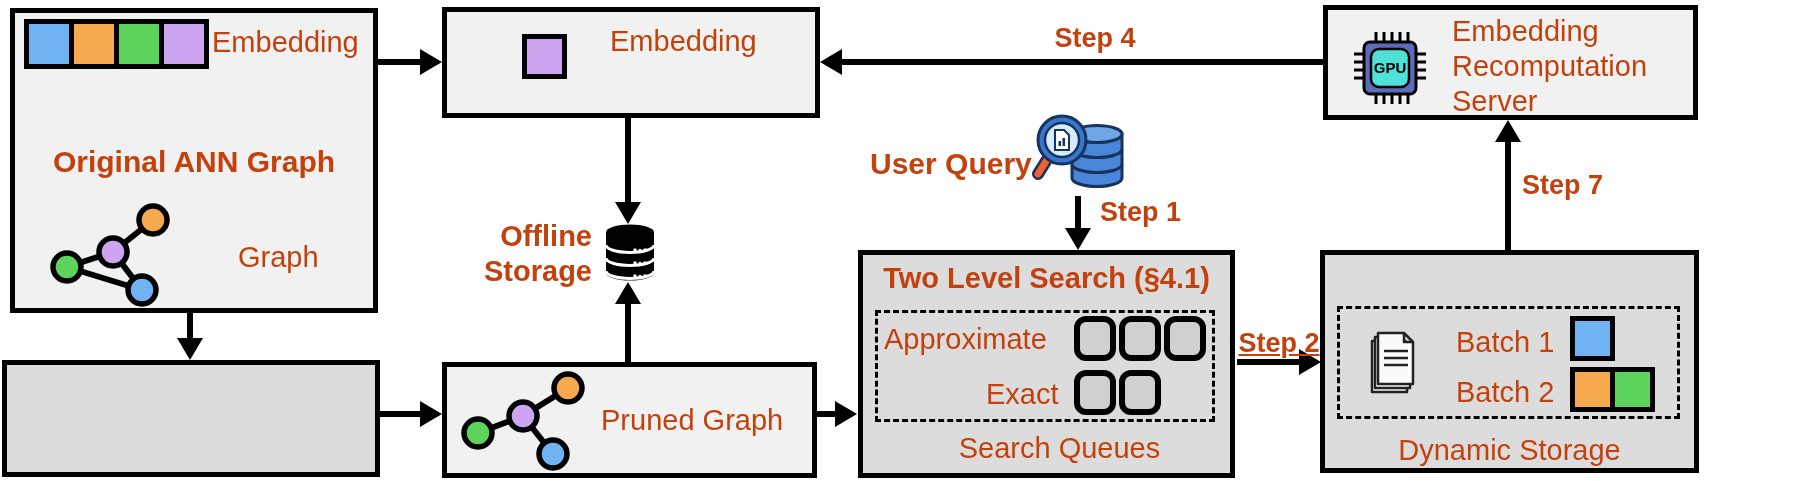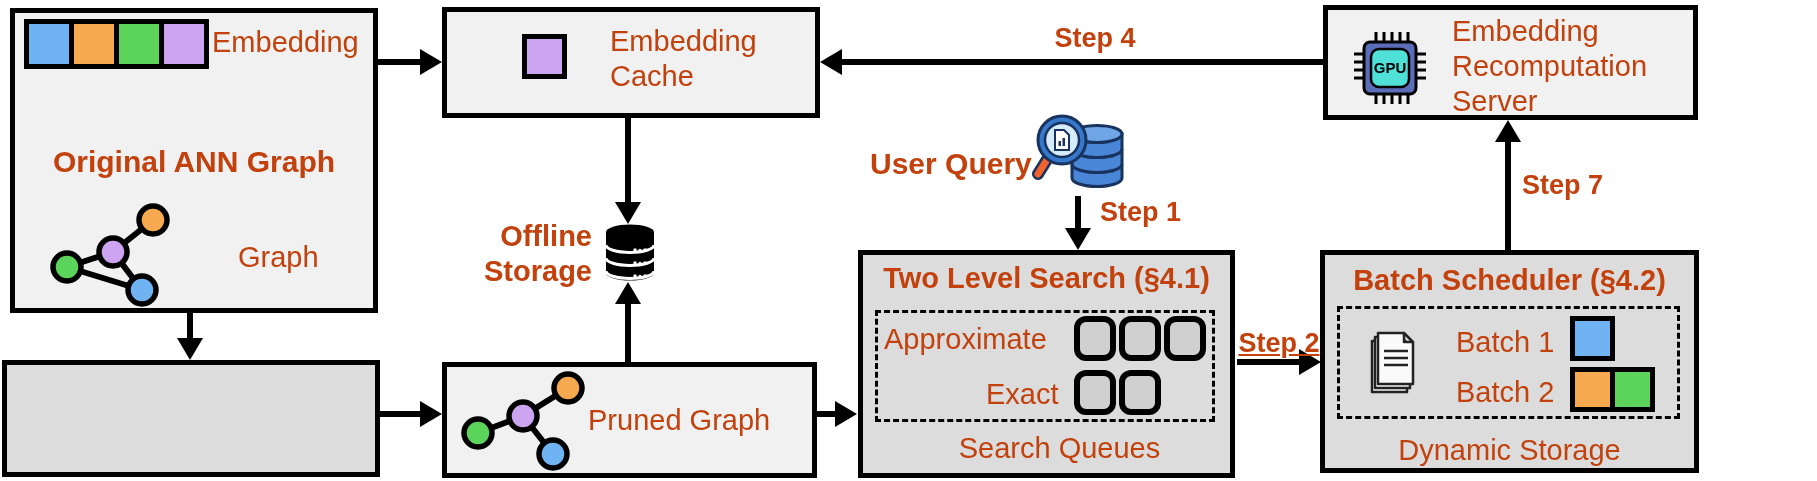--- a/index.html
+++ b/index.html
@@ -62,21 +62,20 @@
     </g>
   </svg>
   <div class="lbl" style="left:238px;top:240px;">Graph</div>
 
   <div class="box box-dark" style="left:2px;top:360px;width:378px;height:117px;"></div>
 
   <div class="box box-light" style="left:442px;top:7px;width:378px;height:111px;"></div>
   <div class="sq" style="left:522px;top:34px;background:#CDA4F0;"></div>
   <div class="lbl" style="left:610px;top:24px;">
     <div>Embedding</div>
-    <div>Cache</div>
   </div>
 
   <div class="lbl bold right" style="left:440px;top:219px;width:152px;">
     <div>Offline</div>
     <div>Storage</div>
   </div>
   <svg class="abs" style="left:604px;top:224px;" width="52" height="60" viewBox="0 0 52 60">
     <path d="M2 8 v41 a24 7.5 0 0 0 48 0 v-41 z" fill="#000"></path>
     <ellipse cx="26" cy="8" rx="24" ry="7.5" fill="#000"></ellipse>
     <path d="M2 21 a24 7.5 0 0 0 48 0" fill="none" stroke="#fff" stroke-width="3"></path>
@@ -102,21 +101,21 @@
       <line x1="68" y1="48" x2="113" y2="20"></line>
       <line x1="68" y1="48" x2="98" y2="86"></line>
     </g>
     <g stroke="#000" stroke-width="5.5">
       <circle cx="113" cy="20" r="14" fill="#F7A94F"></circle>
       <circle cx="68" cy="48" r="14" fill="#CDA4F0"></circle>
       <circle cx="23" cy="65" r="14" fill="#5CD45C"></circle>
       <circle cx="98" cy="86" r="14" fill="#6FB3F2"></circle>
     </g>
   </svg>
-  <div class="lbl" style="left:588px;top:403px;">Pruned Graph</div>
+  <div class="lbl" style="left:601px;top:403px;">Pruned Graph</div>
 
   <div class="lbl bold" style="left:870px;top:146px;font-size:30px;">User Query</div>
   <svg class="abs" style="left:1032px;top:112px;" width="92" height="90" viewBox="0 0 92 90">
     <g>
       <path d="M40 22 v44 a25 8.5 0 0 0 50 0 v-44 z" fill="#4A86D8" stroke="#17335E" stroke-width="3"></path>
       <ellipse cx="65" cy="22" rx="25" ry="8.5" fill="#6FA6E8" stroke="#17335E" stroke-width="3"></ellipse>
       <path d="M40 37 a25 8.5 0 0 0 50 0" fill="none" stroke="#17335E" stroke-width="3"></path>
       <path d="M40 52 a25 8.5 0 0 0 50 0" fill="none" stroke="#17335E" stroke-width="3"></path>
       <circle cx="80" cy="44" r="1.8" fill="#17335E"></circle>
       <circle cx="80" cy="59" r="1.8" fill="#17335E"></circle>
@@ -142,21 +141,20 @@
     <div class="slot"></div>
   </div>
   <div class="lbl" style="left:986px;top:377px;">Exact</div>
   <div class="slots" style="left:1074px;top:370px;">
     <div class="slot"></div>
     <div class="slot"></div>
   </div>
   <div class="lbl center" style="left:858px;top:431px;width:377px;margin-left:13px;">Search Queues</div>
 
   <div class="box box-dark" style="left:1320px;top:250px;width:379px;height:223px;"></div>
-  <div class="lbl bold center" style="left:1320px;top:263px;width:379px;">Batch Scheduler (§4.2)</div>
   <div class="dashed" style="left:1337px;top:306px;width:343px;height:113px;"></div>
   <svg class="abs" style="left:1366px;top:331px;" width="58" height="64" viewBox="0 0 58 64">
     <g fill="#f4f4f4" stroke="#222" stroke-width="2.5" stroke-linejoin="round">
       <path d="M6 10 h26 l9 9 v42 h-35 z"></path>
       <path d="M9 6 h26 l9 9 v42 h-35 z"></path>
       <path d="M12 2 h26 l9 9 v42 h-35 z M38 2 v9 h9" fill="#fafafa"></path>
     </g>
     <g stroke="#222" stroke-width="2.5">
       <line x1="18" y1="20" x2="42" y2="20"></line>
       <line x1="18" y1="27" x2="42" y2="27"></line>

